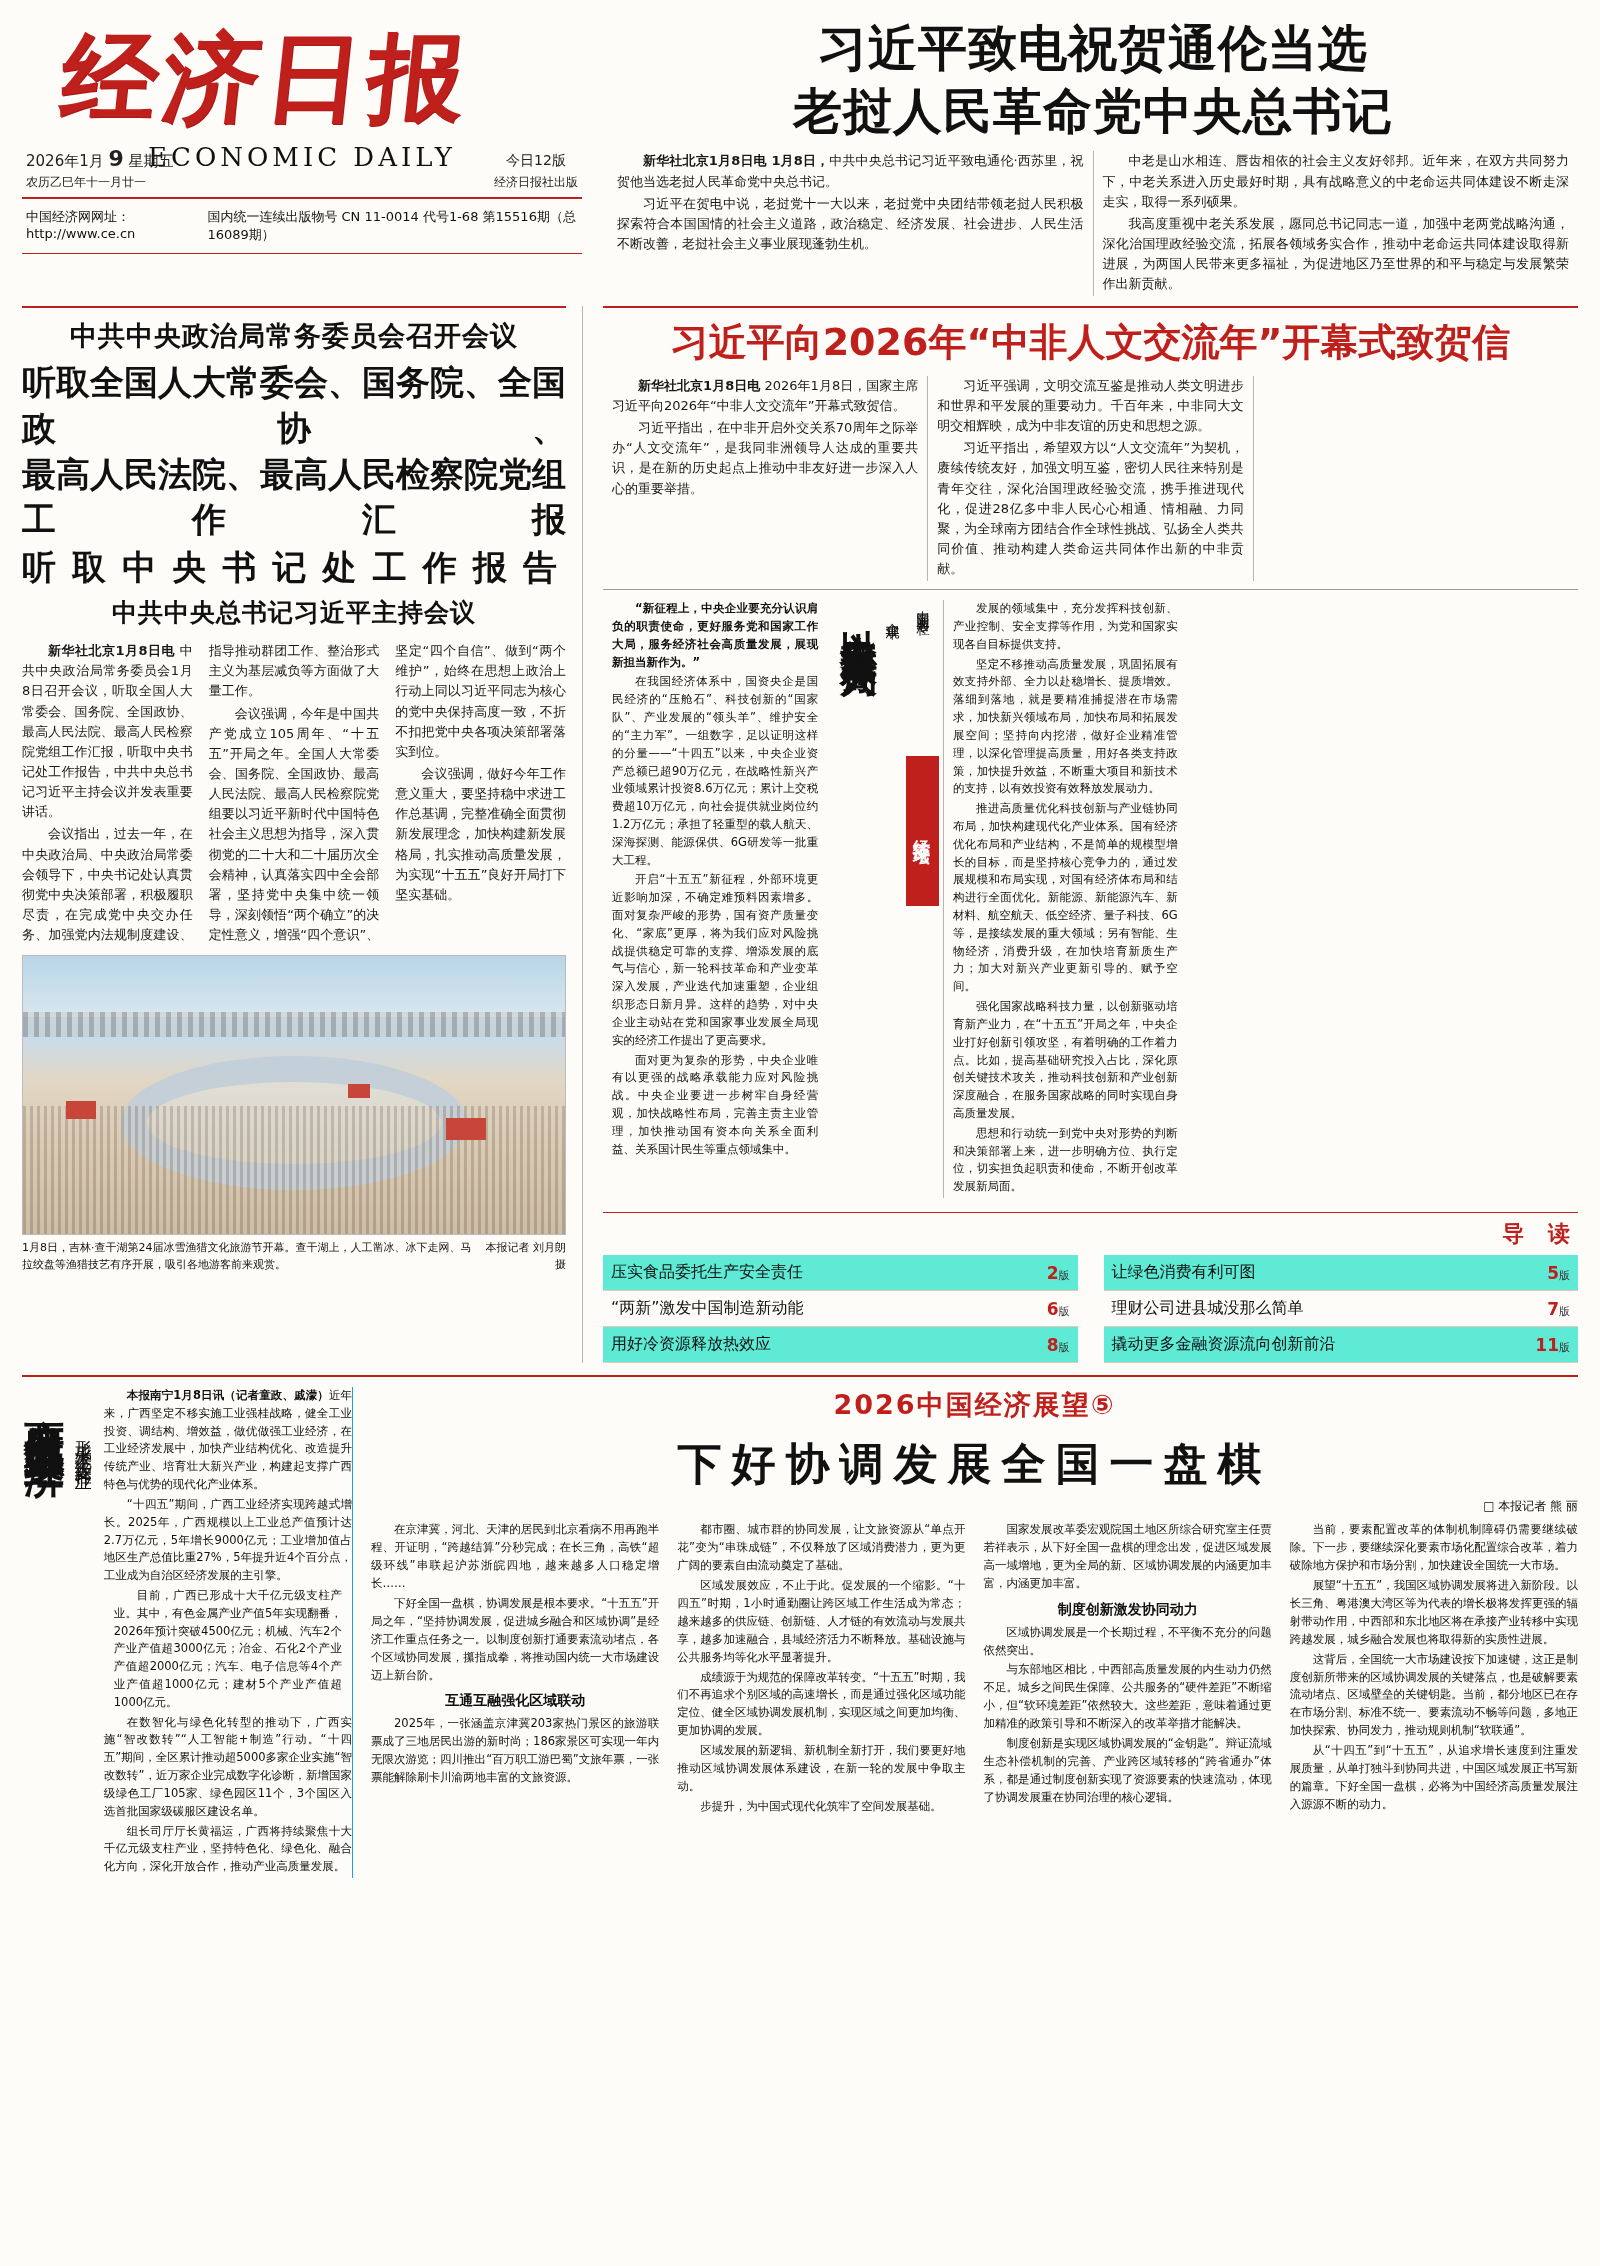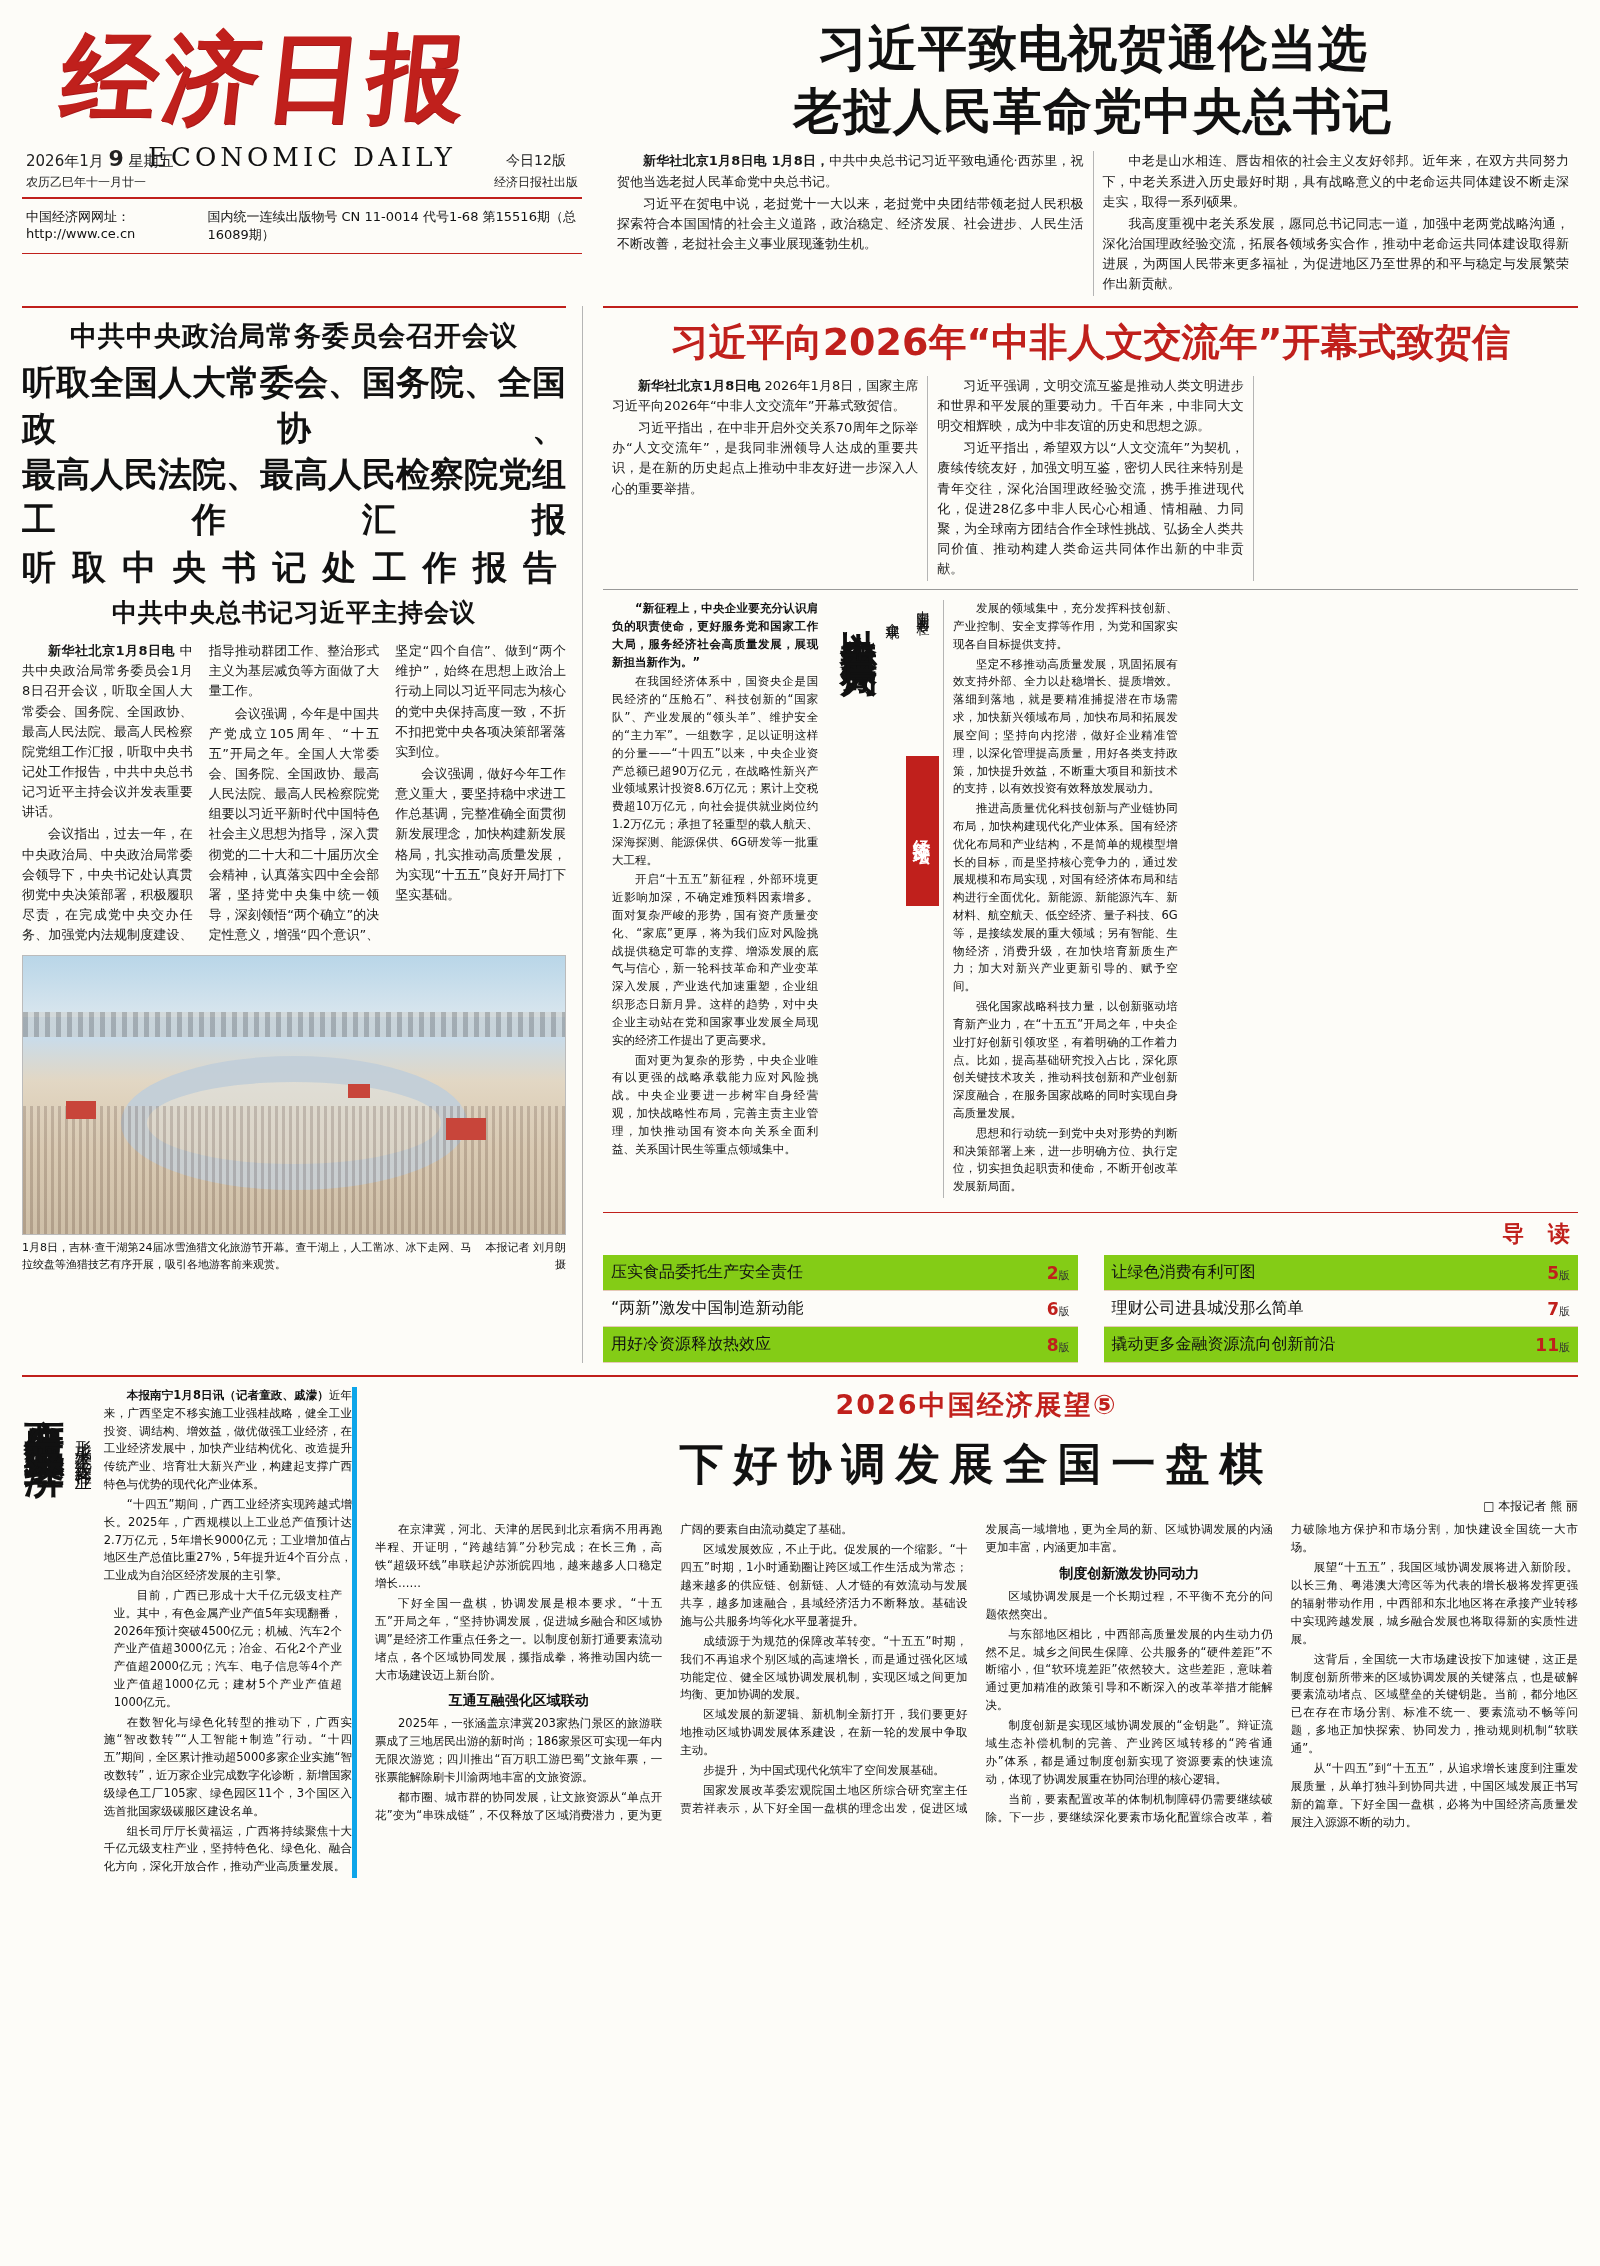--- a/index.html
+++ b/index.html
@@ -154,42 +154,42 @@
   }
   .vsmall { writing-mode:vertical-rl; font-size:13px; letter-spacing:2px; height:150px; }
   .vauthor { writing-mode:vertical-rl; font-size:14px; letter-spacing:2px; margin-top:12px; }
 
   
   .guide-wrap { margin-top:14px; border-top:1px solid #c0201c; padding-top:6px; }
   .guide-title { text-align:right; color:#c0201c; font-weight:bold; font-size:22px; letter-spacing:8px; }
   .guide-grid { display:grid; grid-template-columns:1fr 1fr; gap:0 26px; margin-top:6px; }
   .g-item { display:flex; justify-content:space-between; align-items:center;
     font-size:16px; padding:7px 8px; border-bottom:1px solid #e6c9b8; }
-  .g-item.alt { background:#84cc16; }
+  .g-item.alt { background:#5eead4; }
   .g-item .num { color:#c0201c; font-weight:bold; font-size:17px; }
   .g-item .num small { font-size:11px; color:#333; font-weight:normal; }
 
   
   .bottom { display:flex; margin-top:12px; border-top:2px solid #c0201c; padding-top:10px; }
   .bl { width:330px; display:flex; }
   .v-big {
     writing-mode:vertical-rl; font-size:40px; font-weight:bold;
     letter-spacing:4px; line-height:1.12; height:480px; margin-right:6px;
   }
   .v-sub { writing-mode:vertical-rl; font-size:17px; letter-spacing:3px; height:300px; margin-top:40px; }
   .bl-text { flex:1; font-size:11.5px; line-height:1.55; text-align:justify; padding-left:8px; }
   .br { flex:1; padding-left:18px; }
   .series-badge {
     text-align:center; color:#c0201c; font-weight:bold; font-size:27px; letter-spacing:2px;
   }
   .br-head { text-align:center; font-size:44px; font-weight:bold; letter-spacing:10px; margin:12px 0 4px; }
   .byline { text-align:right; font-size:12px; margin-bottom:6px; }
   .br-cols { column-count:4; column-gap:18px; font-size:11.5px; line-height:1.56; text-align:justify; }
   .sub-h { font-weight:bold; text-align:center; font-size:14px; margin:6px 0 3px; }
-  .divider-v { border-left:5px solid #0ea5e9; }
+  .divider-v { border-left:1px solid #0ea5e9; }
 </style>
 </head>
 <body>
 
 <div class="page">
 
   <div class="masthead">
     <div class="mast-left">
       <div class="logo-cn">经济日报</div>
       <div class="logo-en">ECONOMIC DAILY</div>

